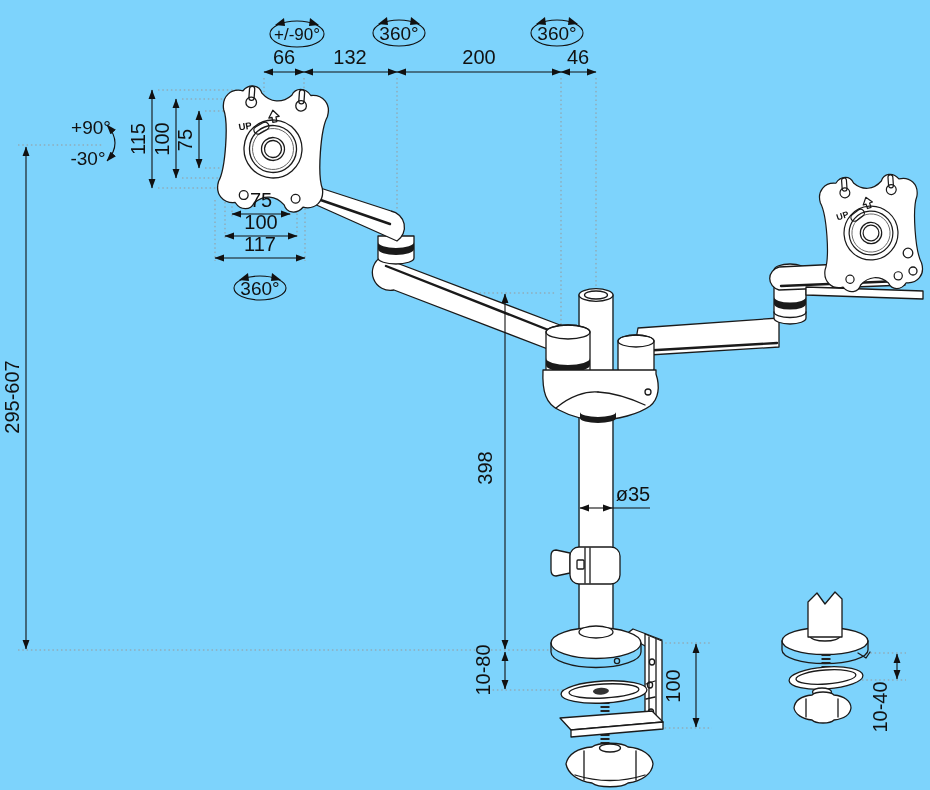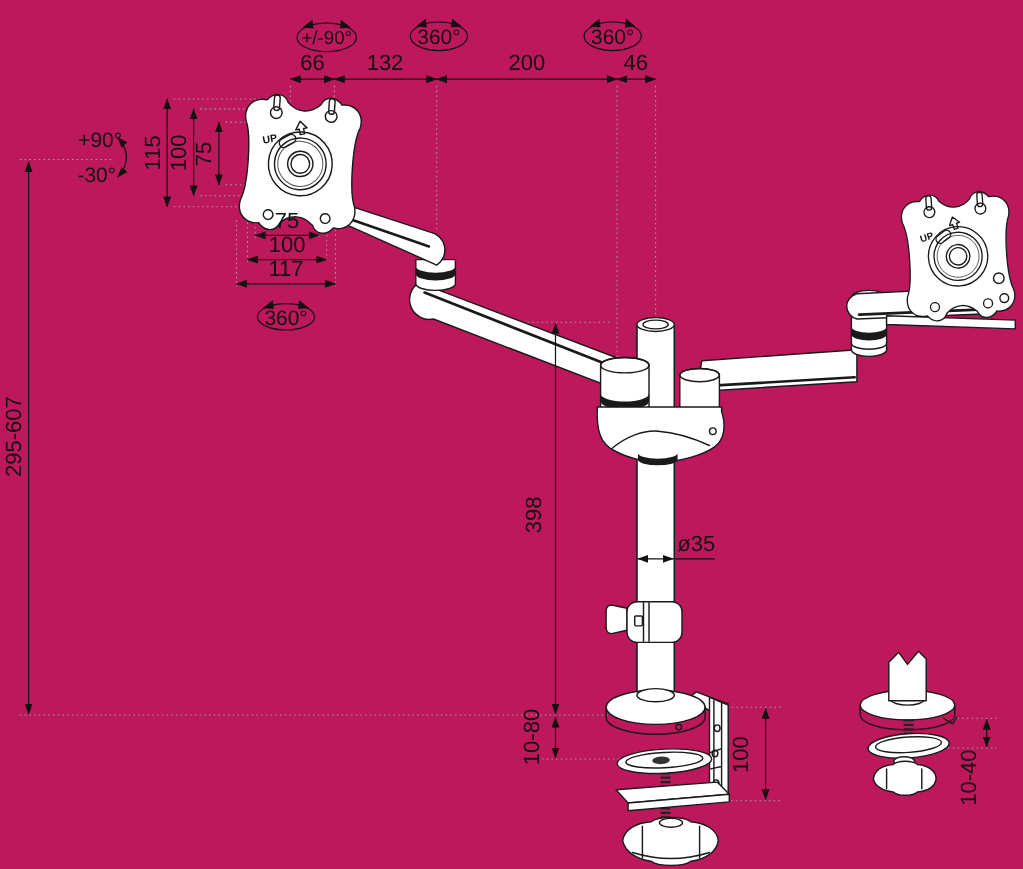--- a/index.html
+++ b/index.html
@@ -1,16 +1,16 @@
 <!DOCTYPE html>
 <html><head>
 <meta charset="utf-8">
 <style>
   html,body{margin:0;padding:0;background:#ffffff;}
-  .stage{position:relative;width:930px;height:790px;background:#be185d;overflow:hidden;}
+  .stage{position:relative;width:930px;height:790px;background:#7dd3fc;overflow:hidden;}
   svg{position:absolute;left:0;top:0;}
   text{font-family:"Liberation Sans", sans-serif;fill:#111;}
   .dim-t{font-size:20px;}
   .rot-t{font-size:19px;}
   .rot-s{font-size:17px;}
   .up-t{font-size:9.5px;font-weight:bold;}
   .ext{stroke:#999;stroke-width:1;stroke-dasharray:1.5 2.8;fill:none;}
   .dim{stroke:#111;stroke-width:1.1;fill:none;}
   .art{stroke:#1a1a1a;stroke-width:1.3;fill:#fff;stroke-linejoin:round;stroke-linecap:round;}
   .artn{stroke:#1a1a1a;stroke-width:1.3;fill:none;stroke-linejoin:round;stroke-linecap:round;}

